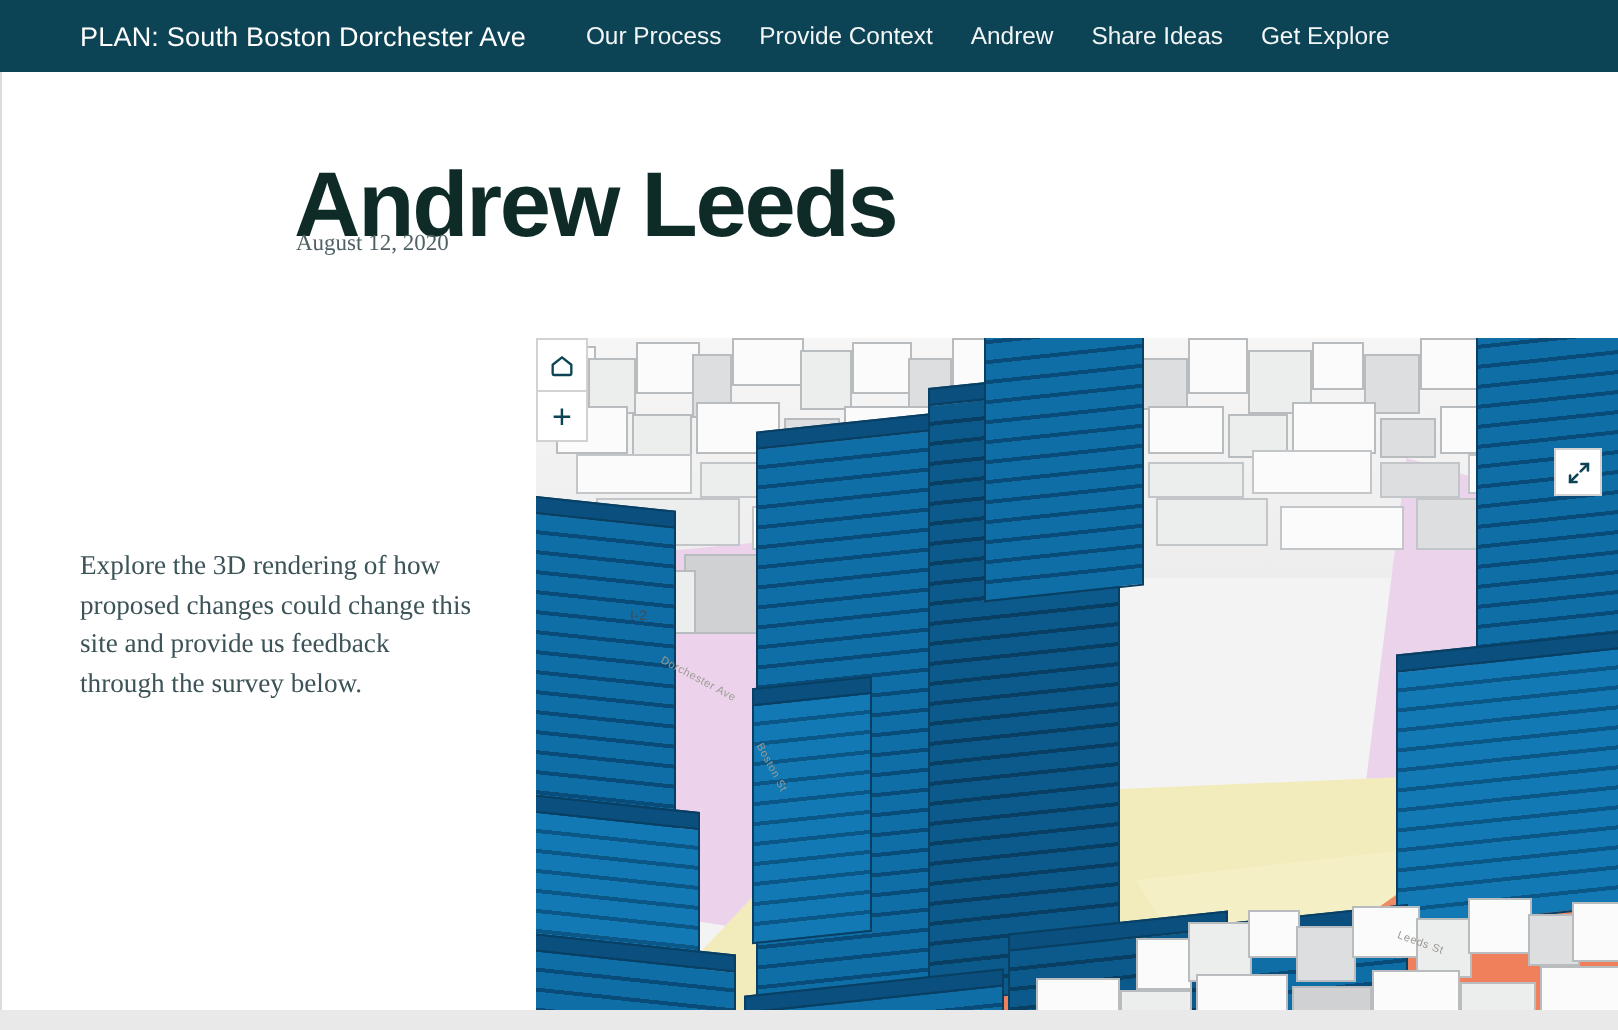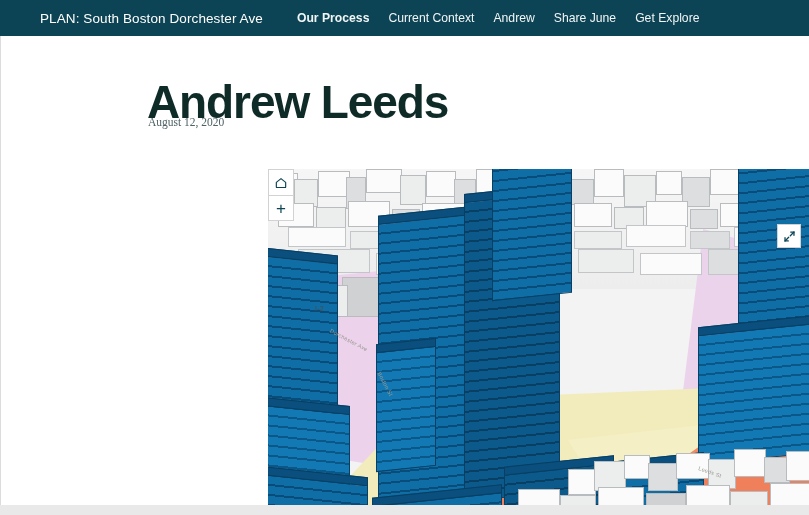--- a/index.html
+++ b/index.html
@@ -12,34 +12,34 @@
   .page{
     position:relative;width:809px;height:515px;overflow:hidden;
     background:#e9e9e9;
   }
 
   
   .navbar{
     position:absolute;left:0;top:0;width:809px;height:36px;
     background:#0d4455;
     display:flex;align-items:center;
-    box-sizing:border-box;padding-left:40px;
+    box-sizing:border-box;padding-left:40px;gap:12px;
   }
   .nav-brand{
     color:#ffffff;font-size:13.5px;font-weight:400;
     letter-spacing:.1px;white-space:nowrap;
     font-family:"Liberation Sans",sans-serif;
   }
   .nav-links{display:flex;align-items:center;margin-left:18px;}
   .nav-link{
     color:#f2f5f6;font-size:12.2px;white-space:nowrap;
     margin-left:19px;text-decoration:none;cursor:pointer;
     font-family:"Liberation Sans",sans-serif;
   }
-  .nav-link:first-child{margin-left:16px;font-weight:bold;}
+  .nav-link:first-child{margin-left:0;}
 
   
   .sheet{
     position:absolute;left:0;top:36px;width:809px;height:469px;
     background:#ffffff;
     border-left:1px solid #dcdcdc;
     box-sizing:border-box;
     overflow:hidden;
   }
   .bottom-strip{
@@ -226,34 +226,35 @@
 </style>
 </head>
 <body>
 
 <div class="page">
 
   <div class="navbar">
     <span class="nav-brand">PLAN: South Boston Dorchester Ave</span>
     <nav class="nav-links">
       <a class="nav-link">Our Process</a>
-      <a class="nav-link">Current Context</a>
+      <a class="nav-link">Provide Context</a>
       <a class="nav-link">Andrew</a>
-      <a class="nav-link">Share June</a>
+      <a class="nav-link">Share Ideas</a>
       <a class="nav-link">Get Explore</a>
     </nav>
   </div>
 
   <div class="sheet">
 
     <h1 class="headline">Andrew Leeds</h1>
 
     <div class="date">August 12, 2020</div>
 
     <div class="copy">
+      <p>Explore the 3D rendering of how proposed changes could change this site and provide us feedback through the survey below.</p>
     </div>
 
 
     <div class="viewer">
       <div class="scene">
 
         <div class="ground">
           <div class="plate g-far"></div>
           <div class="plate g-pink"></div>
           <div class="plate g-pink2"></div>

